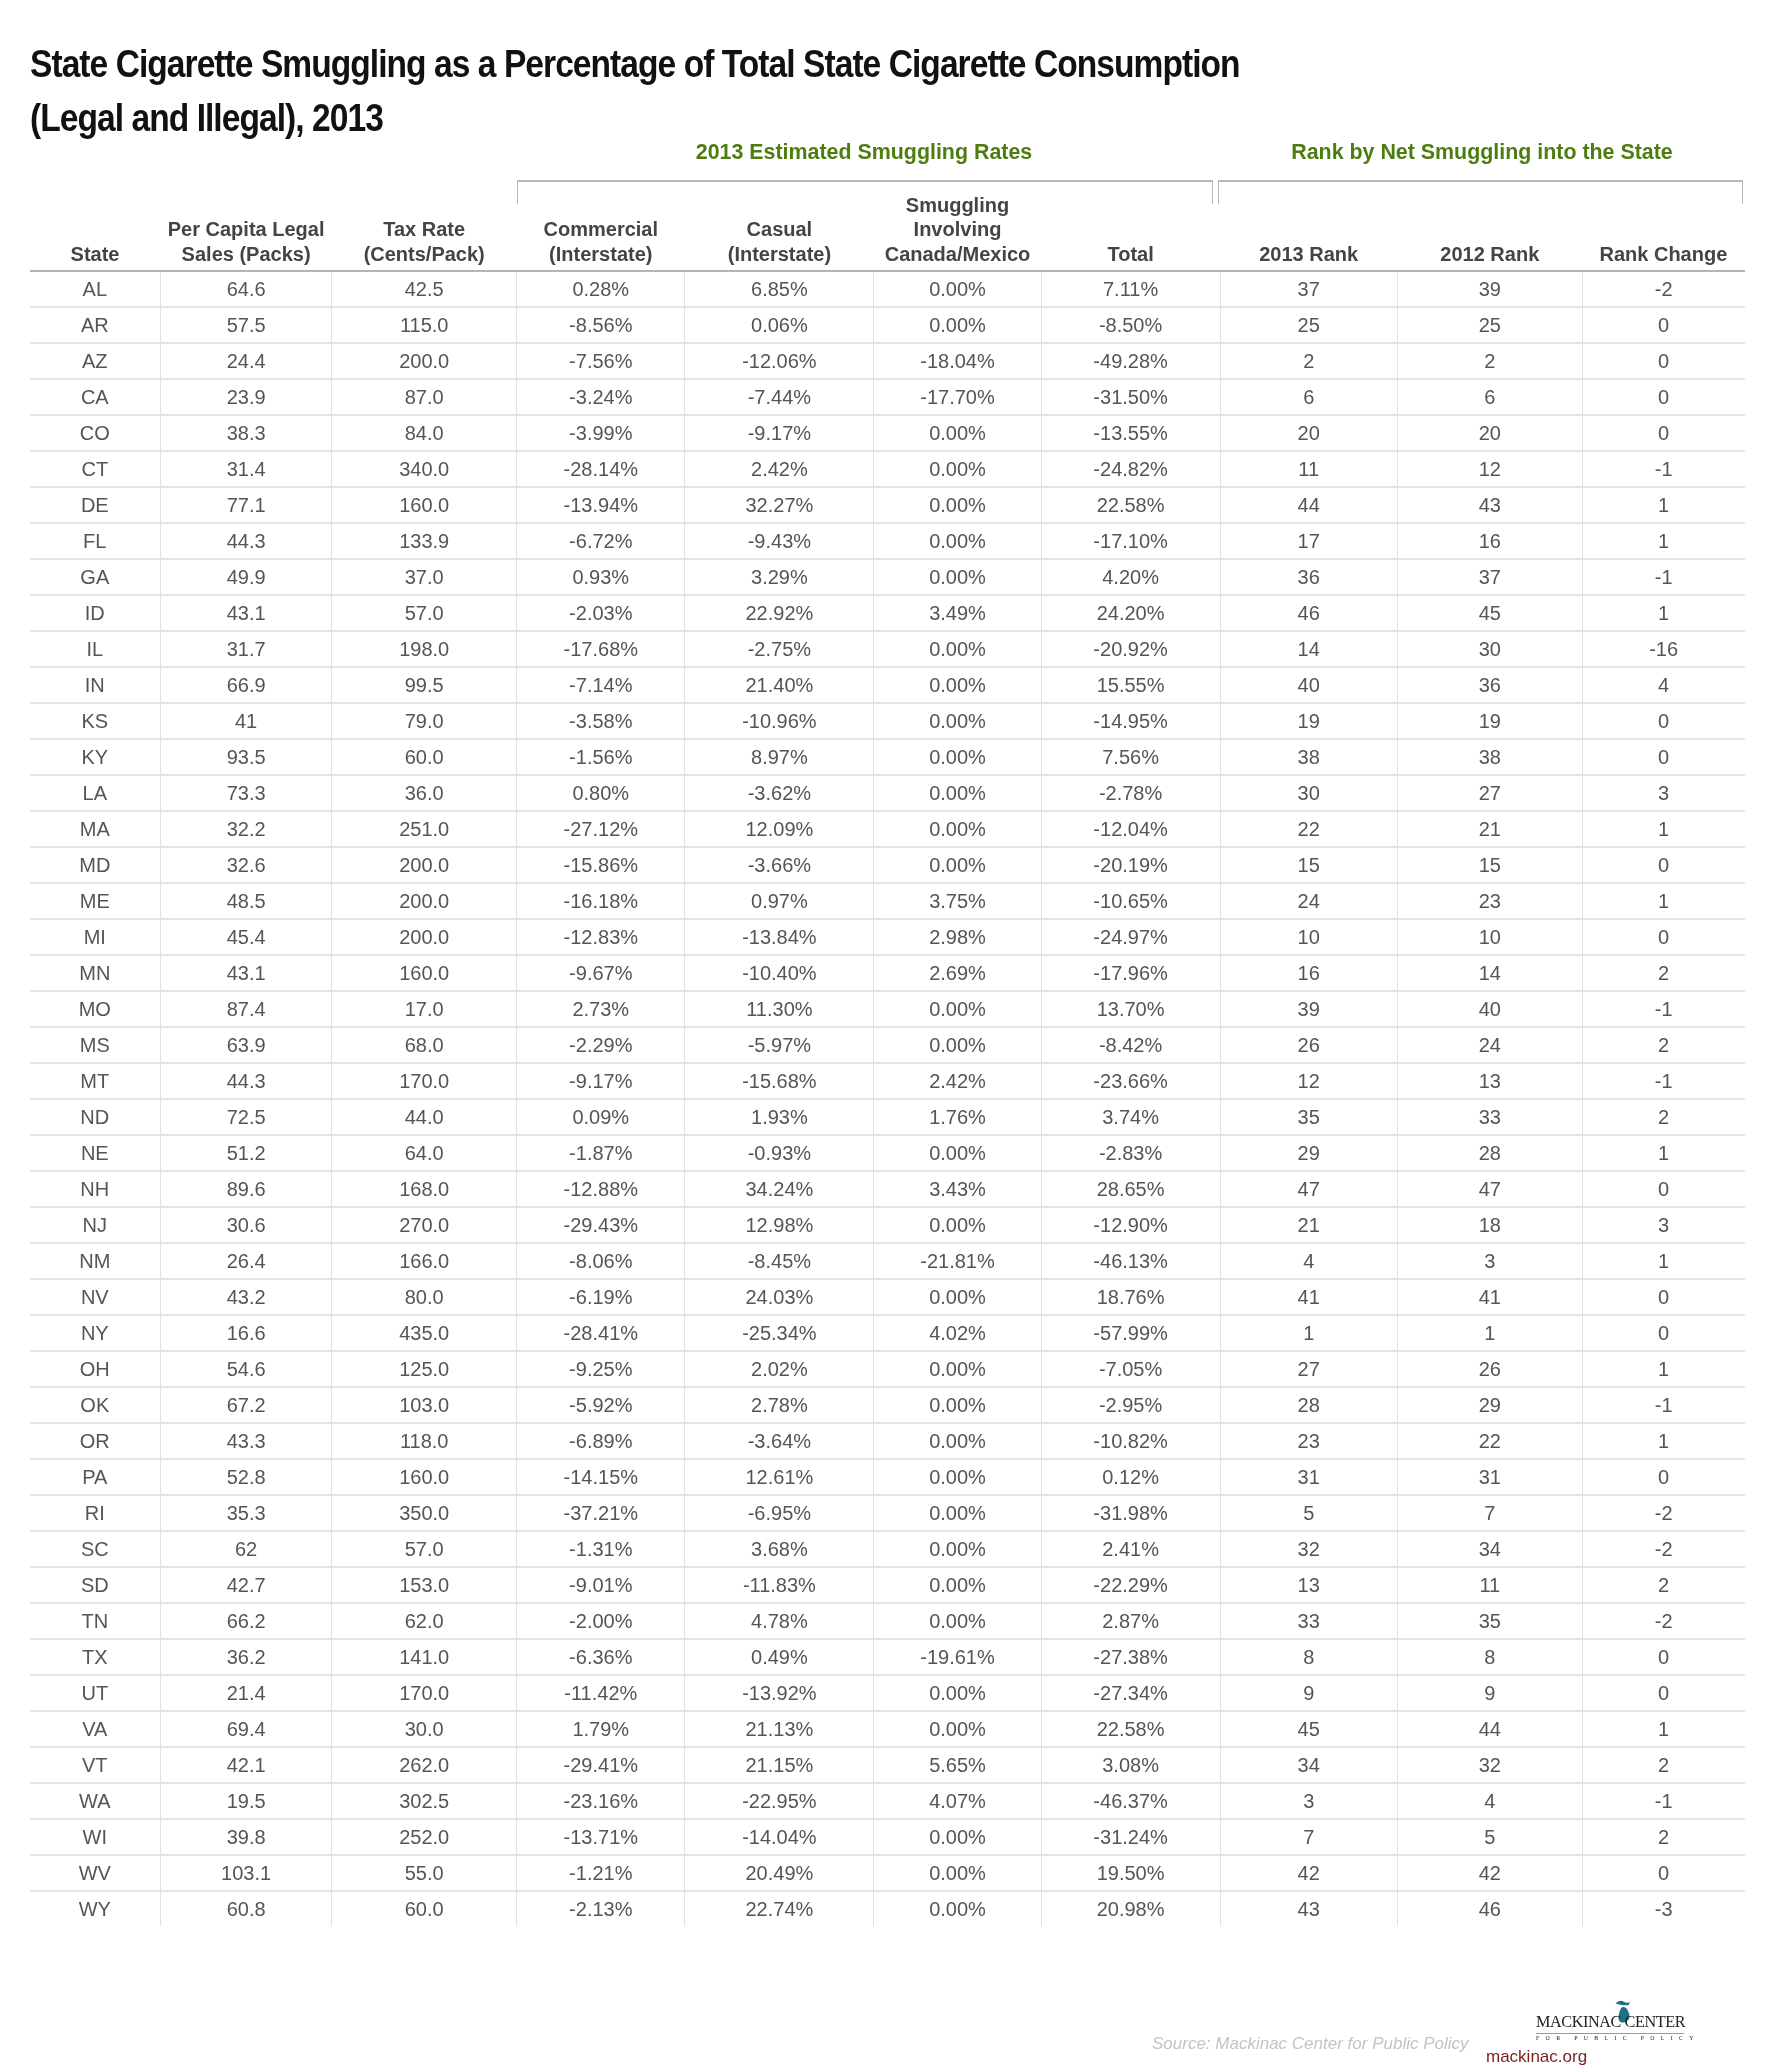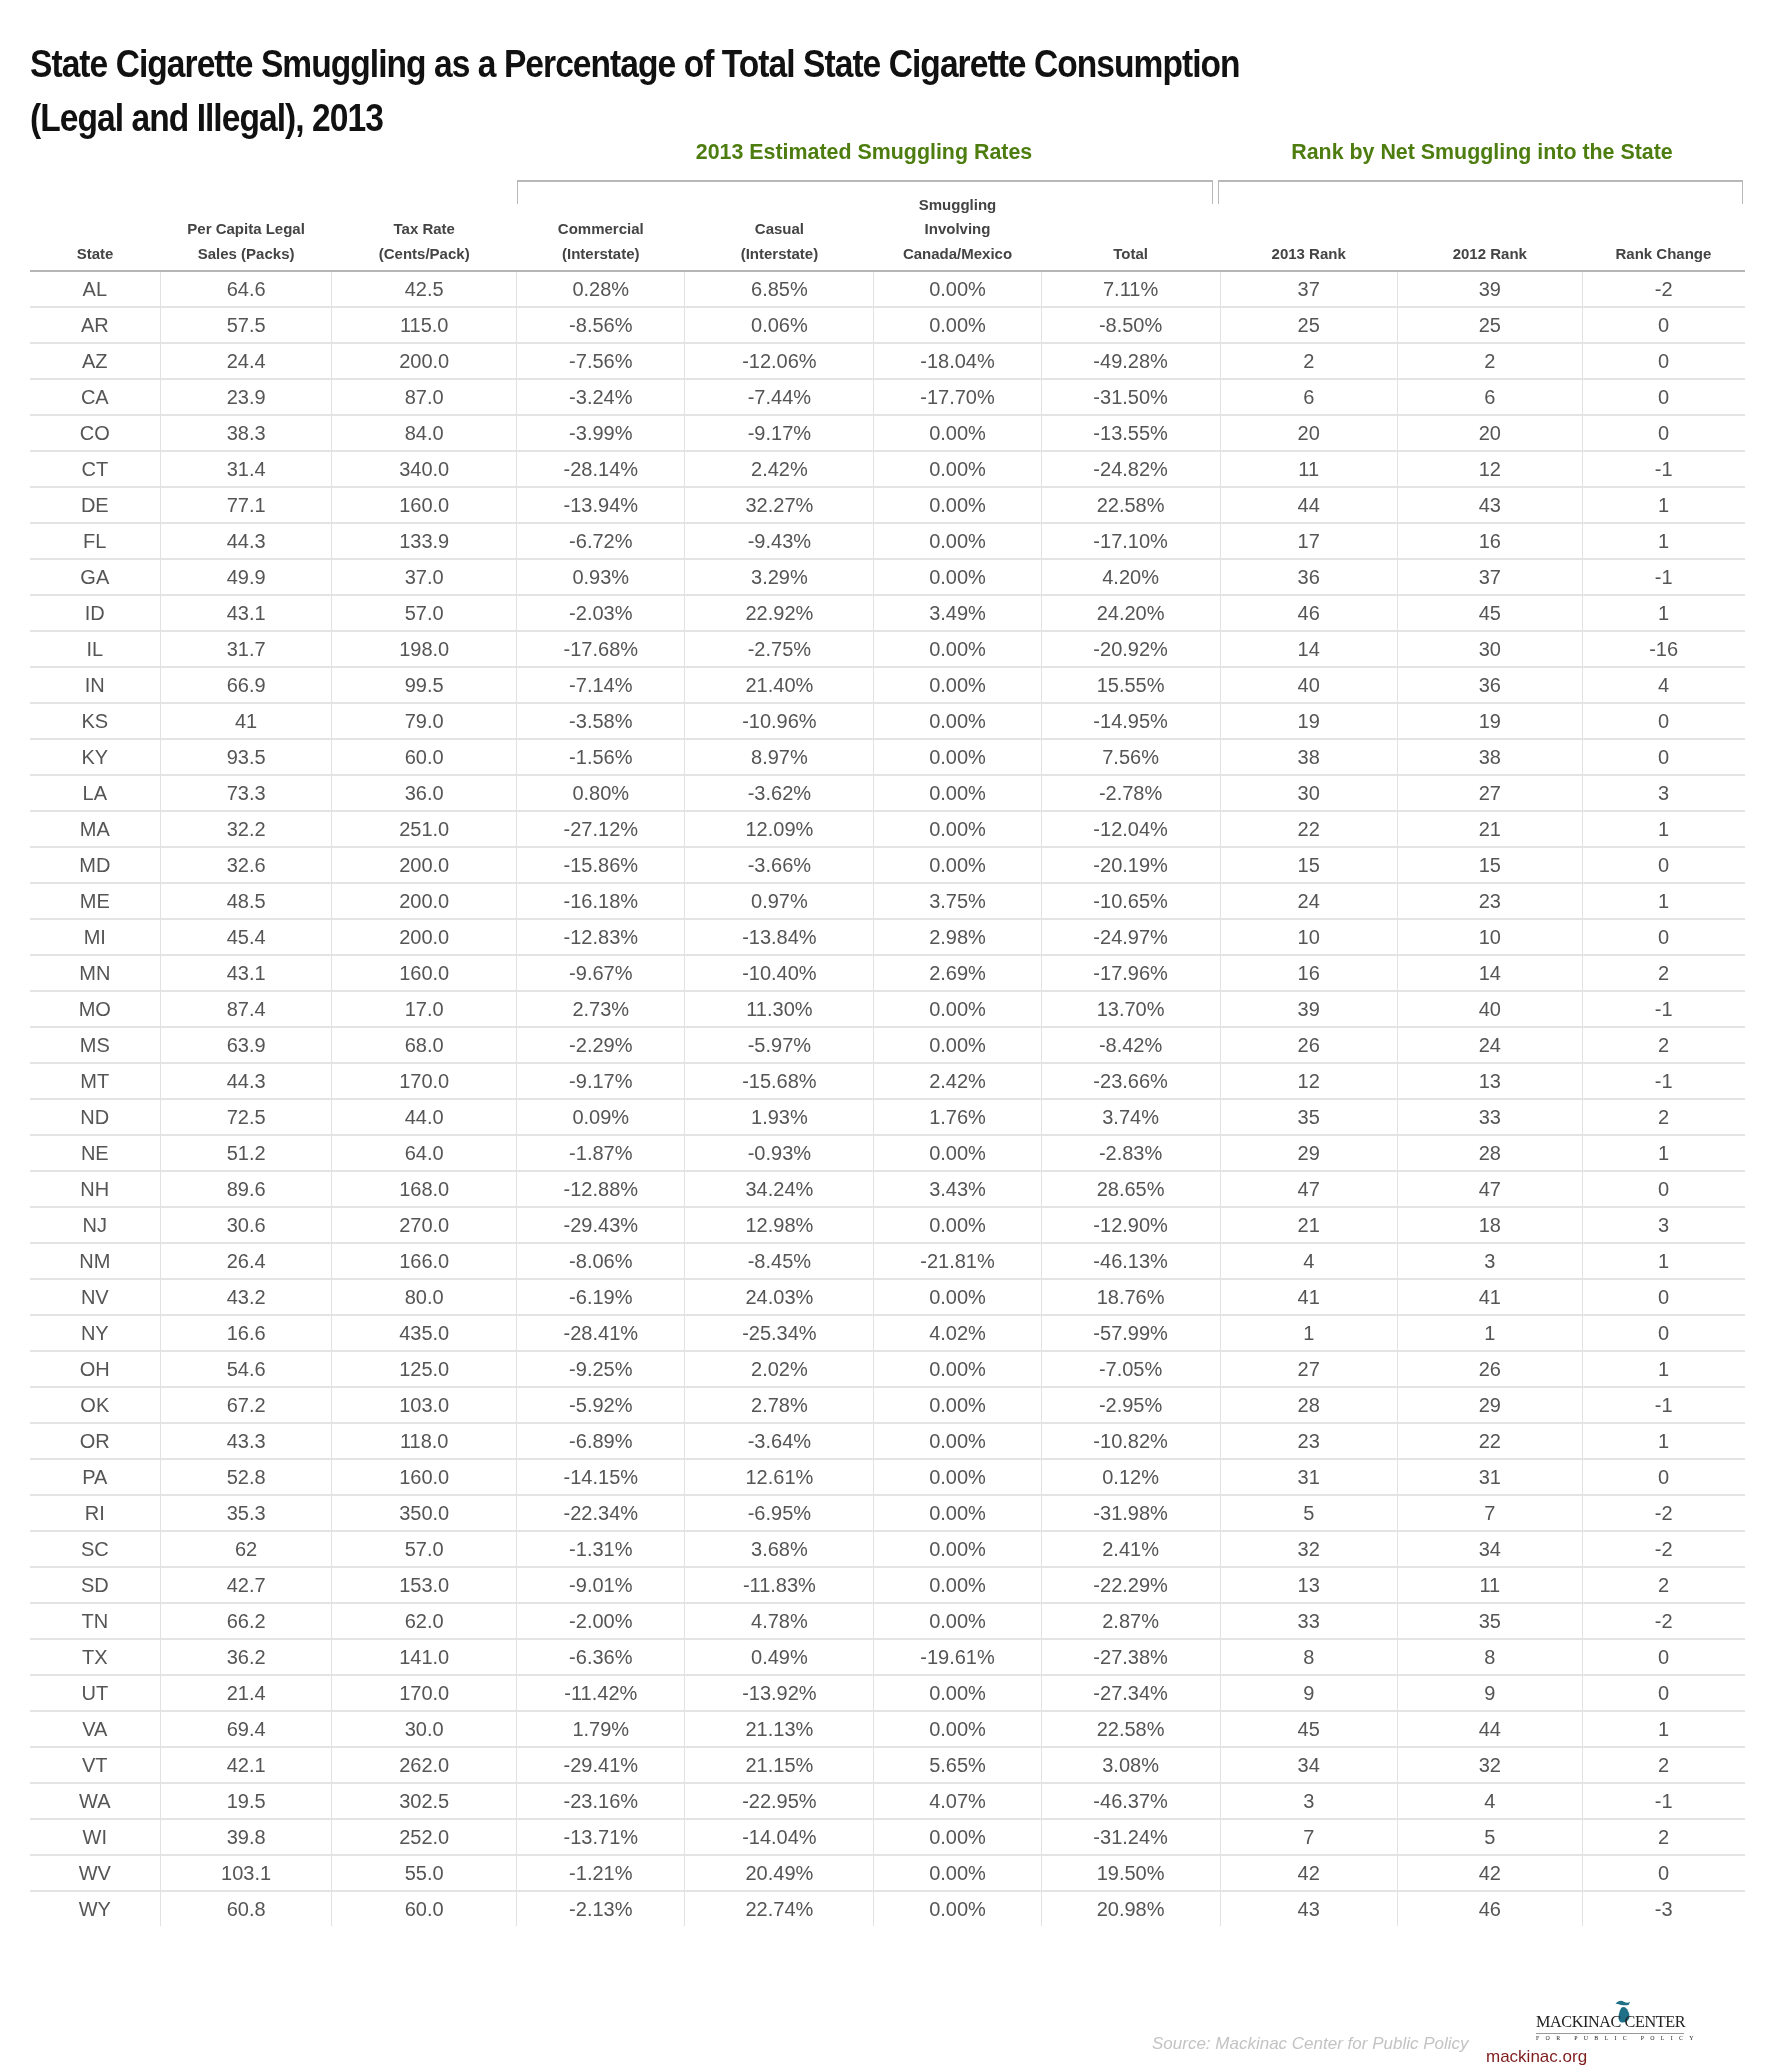--- a/index.html
+++ b/index.html
@@ -8,21 +8,21 @@
   .title { position: absolute; left: 29.5px; top: 37px; width: 1698px;
            font-family: "Liberation Sans", sans-serif; font-weight: bold;
            font-size: 39px; line-height: 54px; color: #111; letter-spacing: -1.1px;
            transform: scaleX(0.86); transform-origin: left top; }
   .group-label { position: absolute; top: 140px; font-weight: bold; font-size: 21.4px;
                  color: #4d7c0f; text-align: center; }
   .bracket { position: absolute; top: 180px; height: 22px; border-top: 2.2px solid #b8b8b8;
              border-left: 1.5px solid #b8b8b8; border-right: 1.5px solid #b8b8b8; }
   table { position: absolute; left: 29.5px; top: 185px; border-collapse: collapse;
           table-layout: fixed; width: 1715px; }
-  th { font-weight: bold; font-size: 15px; line-height: 24.4px; color: #444;
+  th { font-weight: bold; font-size: 20px; line-height: 24.4px; color: #444;
        text-align: center; vertical-align: bottom; padding: 0 0 4.4px 0; height: 81px; }
   thead tr { border-bottom: 2.2px solid #b5b5b5; }
   td { font-size: 20px; color: #555; text-align: center; height: 34px; padding: 0;
        border-bottom: 2.2px solid #e4e4e4; border-left: 0.7px solid #e2e2e2; }
   td:first-child { border-left: none; }
   tbody tr:last-child td { border-bottom: none; }
   .footer { position: absolute; top: 2034px; font-size: 17px; color: #c3c3c3; }
   .src { left: 1152px; font-style: italic; }
   .site { left: 1486px; color: #7f1d1d; margin-top: 13px; }
   .logo { position: absolute; left: 1536px; top: 1995px; width: 151px; height: 44px; }
@@ -519,21 +519,21 @@
         <td>0.00%</td>
         <td>0.12%</td>
         <td>31</td>
         <td>31</td>
         <td>0</td>
       </tr>
       <tr>
         <td>RI</td>
         <td>35.3</td>
         <td>350.0</td>
-        <td>-22.34%</td>
+        <td>-37.21%</td>
         <td>-6.95%</td>
         <td>0.00%</td>
         <td>-31.98%</td>
         <td>5</td>
         <td>7</td>
         <td>-2</td>
       </tr>
       <tr>
         <td>SC</td>
         <td>62</td>

